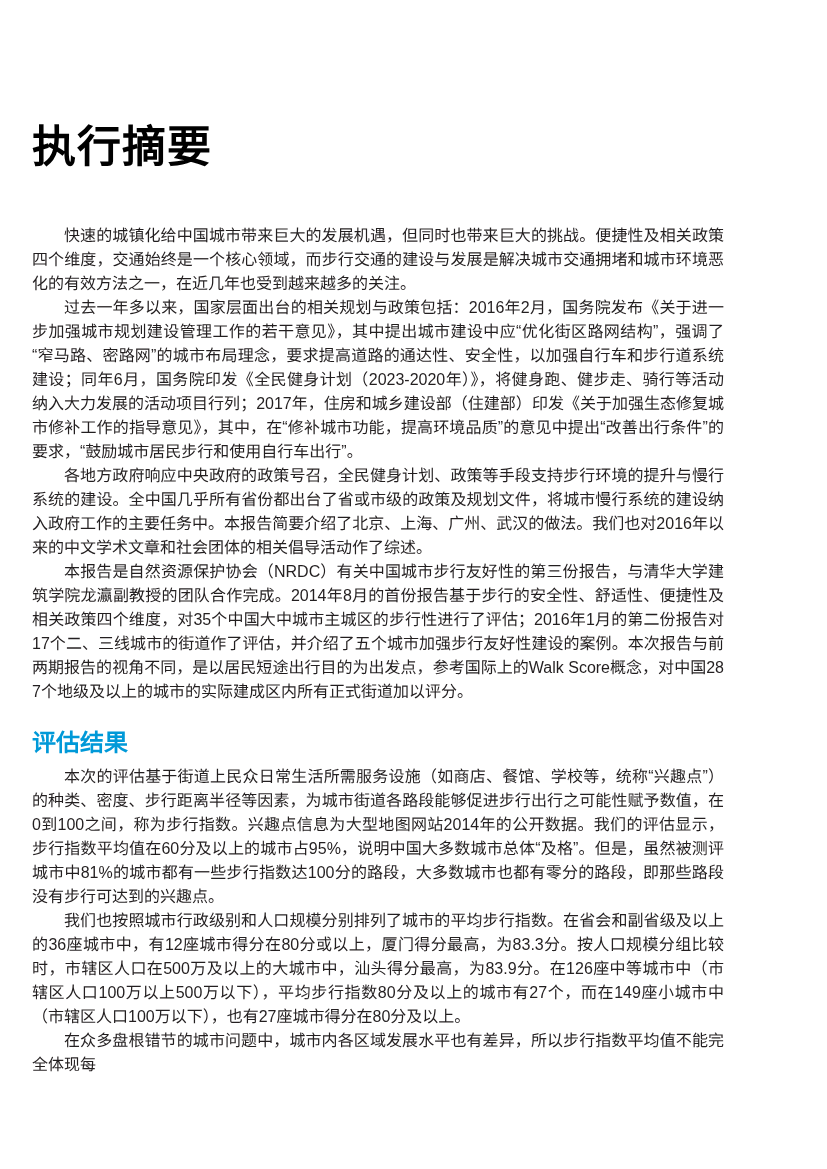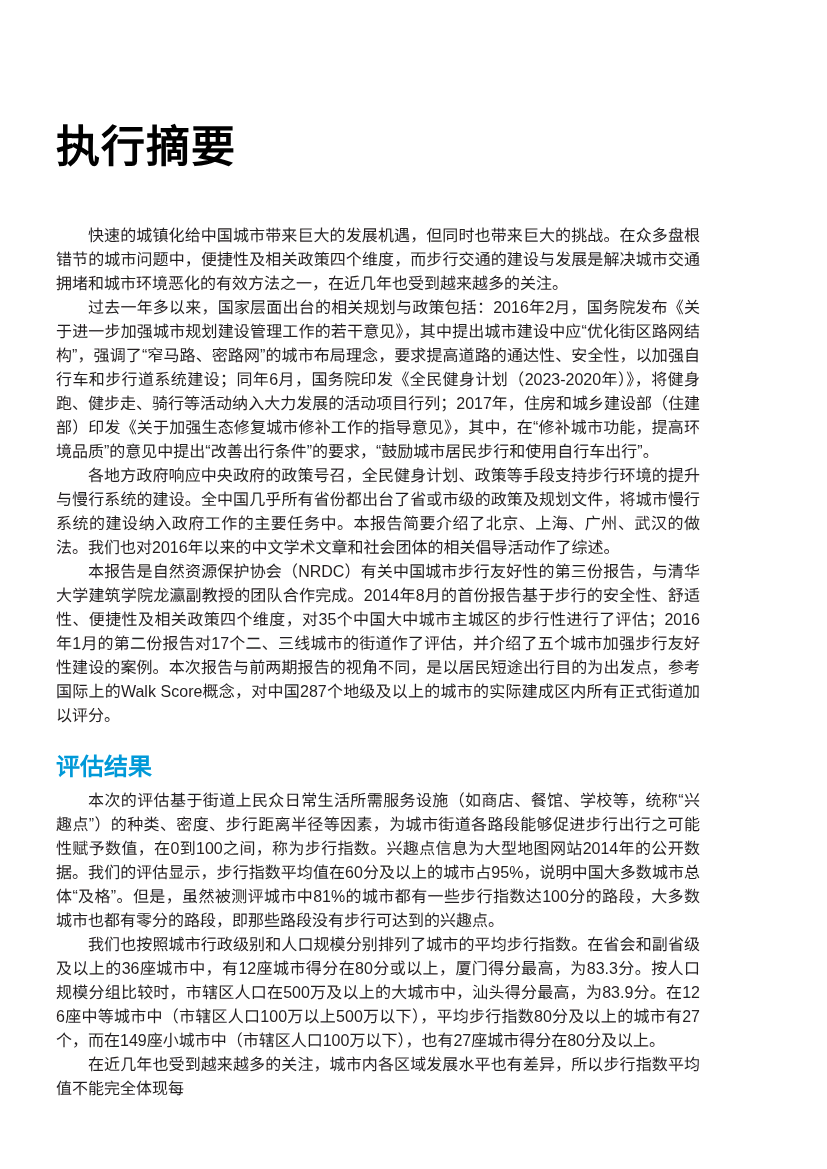--- a/index.html
+++ b/index.html
@@ -6,21 +6,21 @@
     margin: 0;
     padding: 0;
     background: #ffffff;
   }
   .page {
     position: relative;
     width: 756px;
     height: 1169px;
     background: #ffffff;
     box-sizing: border-box;
-    padding: 0 56px;
+    padding: 0 32px;
     overflow: hidden;
     font-family: "Liberation Sans", sans-serif;
     color: #231f20;
   }
   .doc-title {
     margin: 124px 0 54px 0;
     font-size: 44px;
     line-height: 1.05;
     font-weight: 900;
     color: #000000;
@@ -42,29 +42,29 @@
     color: var(--accent, #0099d8);
   }
 </style>
 </head>
 <body>
 
 <div class="page">
 
   <h1 class="doc-title">执行摘要</h1>
 
-  <p class="body-para">快速的城镇化给中国城市带来巨大的发展机遇，但同时也带来巨大的挑战。在众多盘根错节的城市问题中，便捷性及相关政策四个维度，而步行交通的建设与发展是解决城市交通拥堵和城市环境恶化的有效方法之一，在近几年也受到越来越多的关注。</p>
+  <p class="body-para">快速的城镇化给中国城市带来巨大的发展机遇，但同时也带来巨大的挑战。便捷性及相关政策四个维度，交通始终是一个核心领域，而步行交通的建设与发展是解决城市交通拥堵和城市环境恶化的有效方法之一，在近几年也受到越来越多的关注。</p>
 
   <p class="body-para">过去一年多以来，国家层面出台的相关规划与政策包括：2016年2月，国务院发布《关于进一步加强城市规划建设管理工作的若干意见》，其中提出城市建设中应“优化街区路网结构”，强调了“窄马路、密路网”的城市布局理念，要求提高道路的通达性、安全性，以加强自行车和步行道系统建设；同年6月，国务院印发《全民健身计划（2023-2020年）》，将健身跑、健步走、骑行等活动纳入大力发展的活动项目行列；2017年，住房和城乡建设部（住建部）印发《关于加强生态修复城市修补工作的指导意见》，其中，在“修补城市功能，提高环境品质”的意见中提出“改善出行条件”的要求，“鼓励城市居民步行和使用自行车出行”。</p>
 
   <p class="body-para">各地方政府响应中央政府的政策号召，全民健身计划、政策等手段支持步行环境的提升与慢行系统的建设。全中国几乎所有省份都出台了省或市级的政策及规划文件，将城市慢行系统的建设纳入政府工作的主要任务中。本报告简要介绍了北京、上海、广州、武汉的做法。我们也对2016年以来的中文学术文章和社会团体的相关倡导活动作了综述。</p>
 
   <p class="body-para">本报告是自然资源保护协会（NRDC）有关中国城市步行友好性的第三份报告，与清华大学建筑学院龙瀛副教授的团队合作完成。2014年8月的首份报告基于步行的安全性、舒适性、便捷性及相关政策四个维度，对35个中国大中城市主城区的步行性进行了评估；2016年1月的第二份报告对17个二、三线城市的街道作了评估，并介绍了五个城市加强步行友好性建设的案例。本次报告与前两期报告的视角不同，是以居民短途出行目的为出发点，参考国际上的Walk Score概念，对中国287个地级及以上的城市的实际建成区内所有正式街道加以评分。</p>
 
   <h2 class="section-heading">评估结果</h2>
 
   <p class="body-para">本次的评估基于街道上民众日常生活所需服务设施（如商店、餐馆、学校等，统称“兴趣点”）的种类、密度、步行距离半径等因素，为城市街道各路段能够促进步行出行之可能性赋予数值，在0到100之间，称为步行指数。兴趣点信息为大型地图网站2014年的公开数据。我们的评估显示，步行指数平均值在60分及以上的城市占95%，说明中国大多数城市总体“及格”。但是，虽然被测评城市中81%的城市都有一些步行指数达100分的路段，大多数城市也都有零分的路段，即那些路段没有步行可达到的兴趣点。</p>
 
   <p class="body-para">我们也按照城市行政级别和人口规模分别排列了城市的平均步行指数。在省会和副省级及以上的36座城市中，有12座城市得分在80分或以上，厦门得分最高，为83.3分。按人口规模分组比较时，市辖区人口在500万及以上的大城市中，汕头得分最高，为83.9分。在126座中等城市中（市辖区人口100万以上500万以下），平均步行指数80分及以上的城市有27个，而在149座小城市中（市辖区人口100万以下），也有27座城市得分在80分及以上。</p>
 
-  <p class="body-para">在近几年也受到越来越多的关注，城市内各区域发展水平也有差异，所以步行指数平均值不能完全体现每</p>
+  <p class="body-para">在众多盘根错节的城市问题中，城市内各区域发展水平也有差异，所以步行指数平均值不能完全体现每</p>
 
 </div>
 
 </body></html>

